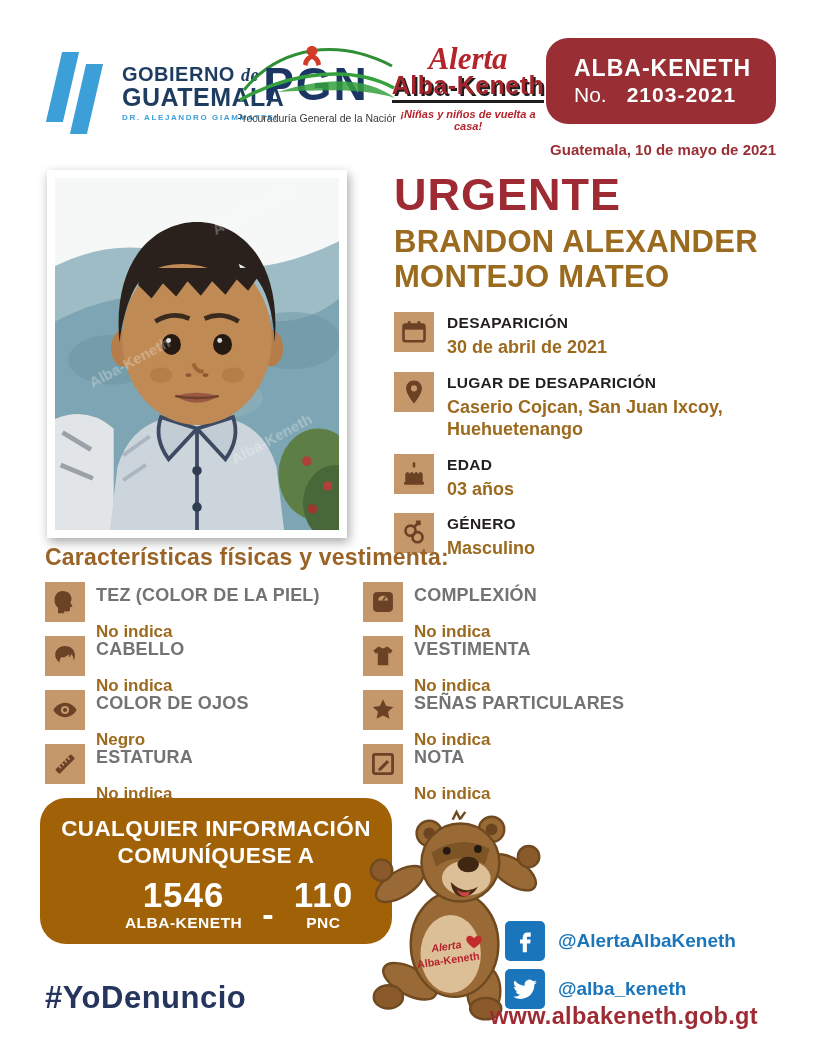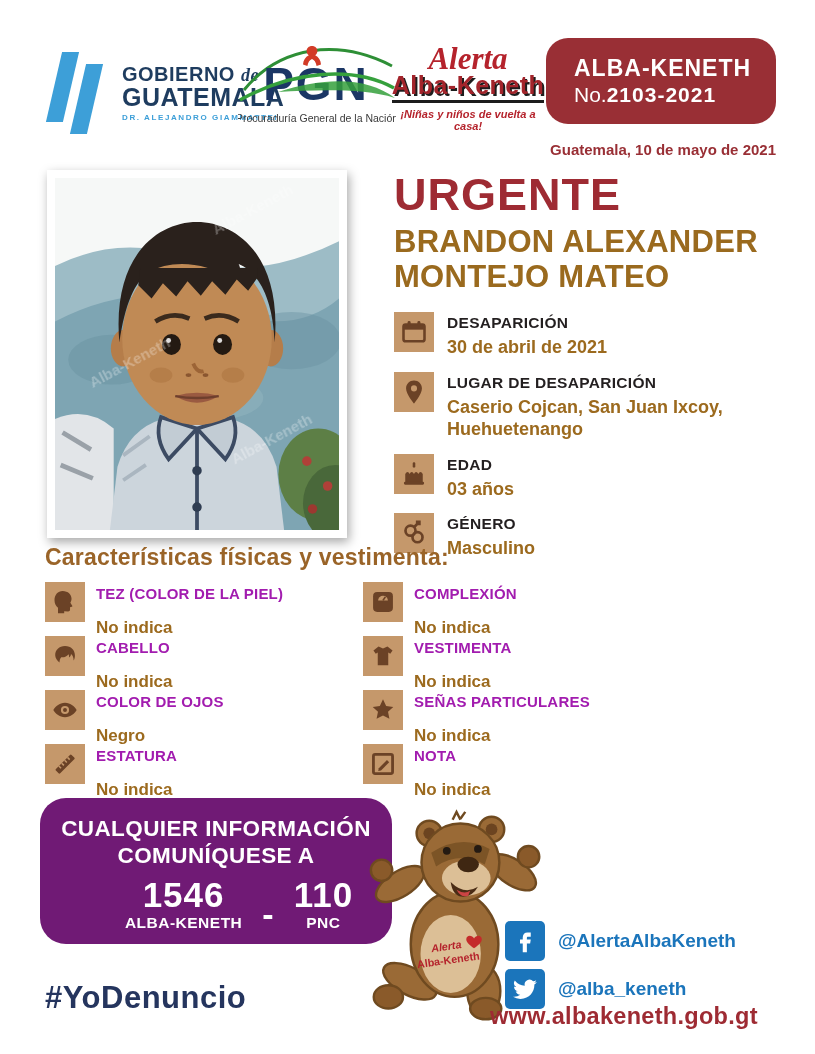--- a/index.html
+++ b/index.html
@@ -21,21 +21,21 @@
 
   .pgn-logo { position:absolute; left:238px; top:36px; }
 
   .alerta-logo { position:absolute; left:388px; top:44px; width:160px; text-align:center; }
   .alerta-script { font-family:"Liberation Serif", serif; font-style:italic; font-weight:700; font-size:31px; color:#B5232C; line-height:.95; }
   .alerta-wordmark { display:inline-block; font-size:25px; font-weight:800; color:#A3242B; letter-spacing:.5px; text-shadow:2px 2px 0 #1d1d1d; border-bottom:3px solid #1d1d1d; padding-bottom:2px; line-height:1; }
   .alerta-tagline { font-style:italic; font-weight:700; font-size:11px; color:#B5232C; margin-top:5px; }
 
   .case-badge { position:absolute; left:546px; top:38px; width:230px; height:86px; background:#992F35; border-radius:22px; color:#fff; display:flex; flex-direction:column; justify-content:center; padding-left:28px; }
   .badge-title { font-size:23px; font-weight:800; letter-spacing:1px; line-height:1.15; }
-  .badge-no { display:flex; gap:0; font-size:21px; line-height:1.2; }
+  .badge-no { display:flex; gap:20px; font-size:21px; line-height:1.2; }
   .badge-no .num { font-weight:700; letter-spacing:1px; }
   .header-date { position:absolute; left:420px; top:141px; width:356px; text-align:right; font-size:15px; font-weight:800; color:#992F35; }
 
   
   .photo-frame { position:absolute; left:47px; top:170px; width:300px; height:368px; background:#fff; padding:8px; box-shadow:2px 4px 10px rgba(0,0,0,.35); }
   .photo-frame svg { width:100%; height:100%; display:block; }
 
   
   .right-col { position:absolute; left:370px; top:172px; width:440px;margin-left:24px; }
   .urgent { font-size:45px; font-weight:800; color:#9E2B33; letter-spacing:1px; line-height:1; }
@@ -44,25 +44,25 @@
   .detail-item { display:flex; gap:13px; margin-bottom:13px; }
   .icon-sq { flex:0 0 auto; width:40px; height:40px; background:#C5986B; display:flex; align-items:center; justify-content:center; }
   .icon-sq svg { width:28px; height:28px; }
   .d-label { font-size:15.5px; font-weight:800; color:#231F20; letter-spacing:.3px; padding-top:2px; }
   .d-value { font-size:18px; font-weight:800; color:#9C6A1E; margin-top:4px; max-width:340px; line-height:1.25; }
 
   
   .char-heading { position:absolute; left:45px; top:544px; font-size:23px; font-weight:800; color:#9A6428; letter-spacing:.2px; }
   .char-grid { position:absolute; left:45px; top:582px; display:grid; grid-template-columns:318px 420px; grid-template-rows:repeat(4,52px); grid-auto-flow:column; row-gap:2px; }
   .char-item { display:flex; gap:11px; }
-  .c-label { font-size:15px; font-weight:800; color:#a21caf; letter-spacing:.2px; padding-top:3px; }
+  .c-label { font-size:18px; font-weight:800; color:#737373; letter-spacing:.2px; padding-top:3px; }
   .c-value { font-size:17px; font-weight:800; color:#9C6A1E; margin-top:16px; }
 
   
-  .contact-box { position:absolute; left:40px; top:798px; width:352px; height:146px; background:#701a75; border-radius:26px; color:#fff; text-align:center; padding-top:17px; }
+  .contact-box { position:absolute; left:40px; top:798px; width:352px; height:146px; background:#a16207; border-radius:26px; color:#fff; text-align:center; padding-top:17px; }
   .cb-line { font-size:22.5px; font-weight:800; letter-spacing:.4px; line-height:1.22; }
   .cb-numbers { display:flex; justify-content:center; align-items:flex-start; gap:20px; margin-top:7px;padding-left:46px; }
   .cb-col .num { font-size:35px; font-weight:800; line-height:1; letter-spacing:1px; }
   .cb-col .lab { font-size:15.5px; font-weight:700; letter-spacing:.5px; margin-top:2px; }
   .cb-dash { font-size:34px; font-weight:800; padding-top:18px; }
 
   
   .bear { position:absolute; left:365px; top:808px; width:185px; height:218px; }
   .hashtag { position:absolute; left:45px; top:980px; font-size:31px; font-weight:800; color:#25355E; letter-spacing:.5px; }
   .social-row { position:absolute; display:flex; align-items:center; gap:13px; }

